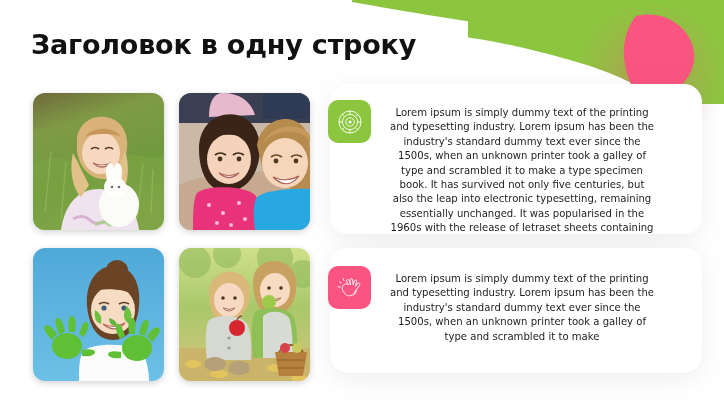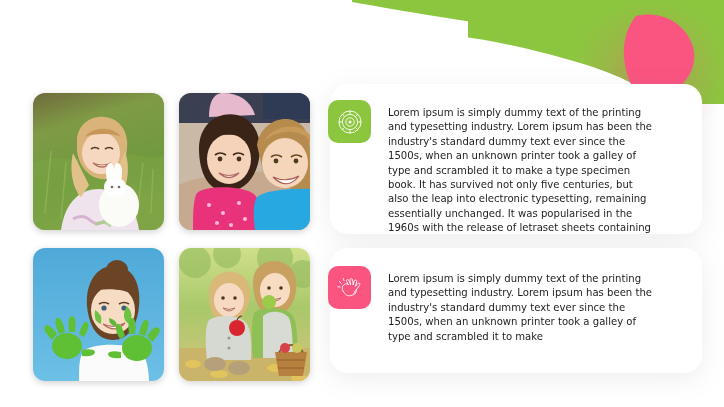--- a/index.html
+++ b/index.html
@@ -77,20 +77,21 @@
   #icon-tile-2 { left: 328px; top: 266px; }
   .icon-tile svg { display: block; }
 
   
   .body-text {
     position: absolute;
     color: #1c1c1c;
     font-size: 10.1px;
     line-height: 14.4px;
     font-family: "DejaVu Sans", "Liberation Sans", sans-serif;
+    text-align: center;
   }
   #text-1 { left: 388px; top: 106px; width: 268px; }
   #text-2 { left: 388px; top: 272px; width: 268px; }
 </style>
 </head>
 <body>
 
 <div id="slide">
 
   <div class="deco-layer">
@@ -124,20 +125,21 @@
       </g>
 
       <path d="M636,16 C660,10 684,22 692,44 C700,66 686,86 666,96
                C650,104 636,98 630,82 C622,62 620,36 636,16 Z" fill="#FA5480"></path>
     </svg>
   </div>
 
   <div class="row-card" id="card-row1"></div>
   <div class="row-card" id="card-row2"></div>
 
+  <div class="title">Заголовок в одну строку</div>
 
   <div class="thumb" id="thumb-1">
     <svg width="131" height="137" viewBox="0 0 131 137" xmlns="http://www.w3.org/2000/svg">
       <defs>
         <linearGradient id="g1bg" x1="0" y1="0" x2="0.3" y2="1">
           <stop offset="0%" stop-color="#6f6a3c"></stop>
           <stop offset="28%" stop-color="#7f9a45"></stop>
           <stop offset="70%" stop-color="#6f9a3e"></stop>
           <stop offset="100%" stop-color="#86a94d"></stop>
         </linearGradient>

